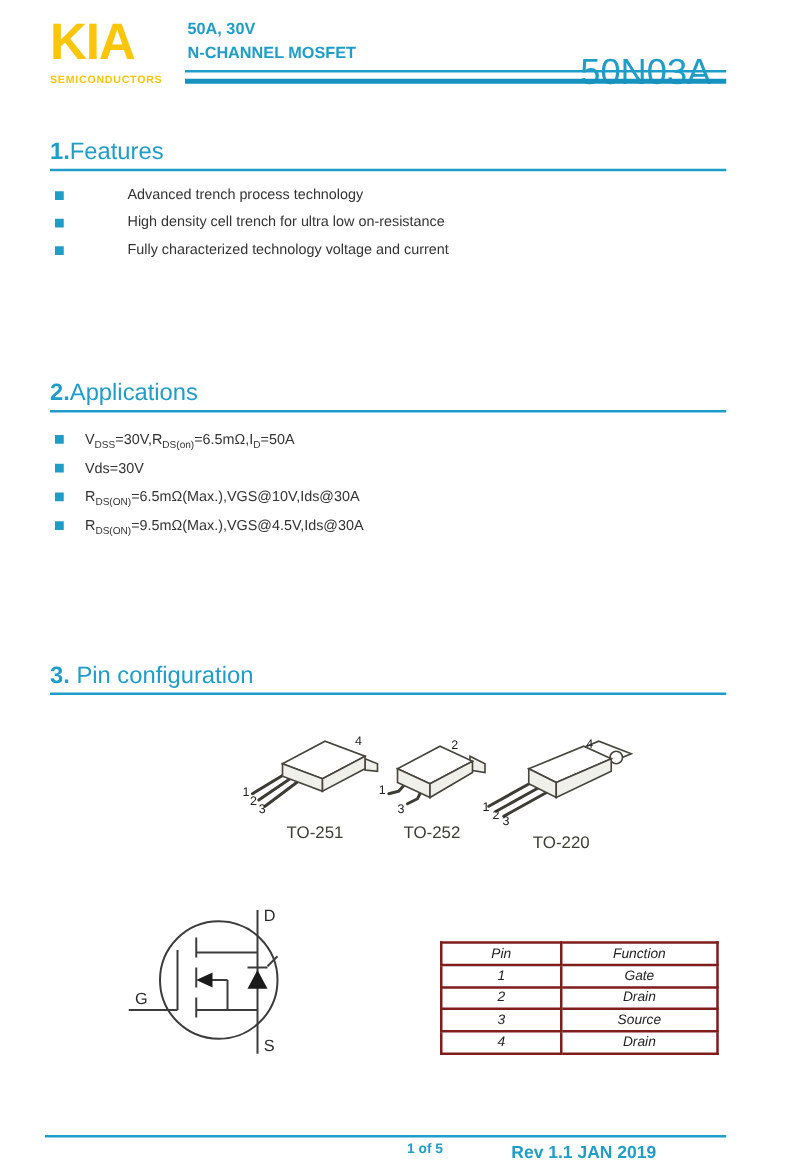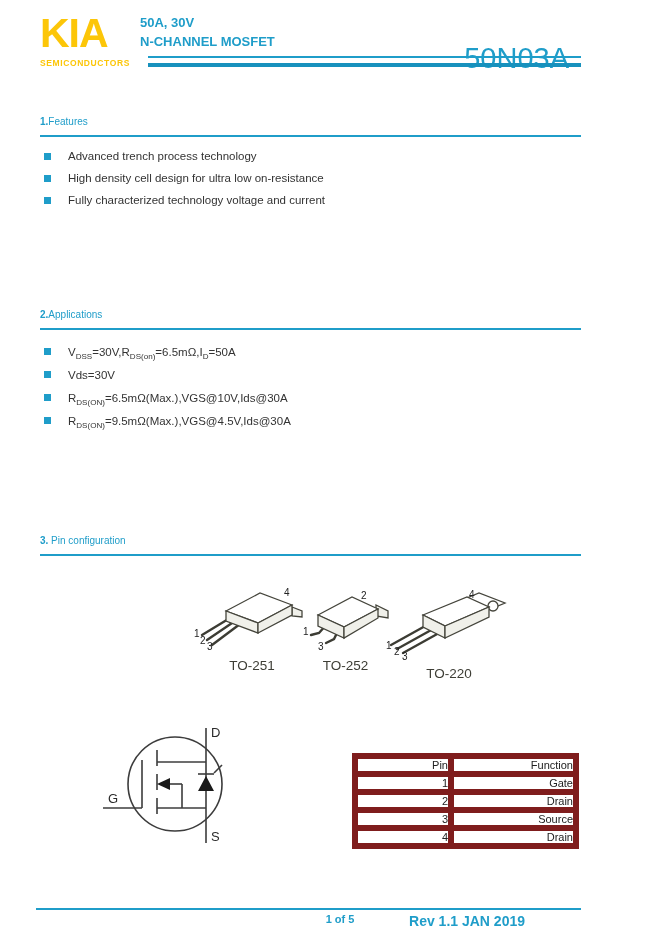--- a/index.html
+++ b/index.html
@@ -12,56 +12,56 @@
   *{box-sizing:border-box;}
   html,body{margin:0;padding:0;background:#ffffff;}
   .page{
     position:relative;width:581px;height:929px;background:#ffffff;
     font-family:"Liberation Sans", sans-serif;color:var(--ink);overflow:hidden;
   }
   
   .logo{position:absolute;left:40px;top:10px;width:110px;}
   .logo-word{font-size:41px;font-weight:bold;color:var(--logo-yellow);letter-spacing:-1px;line-height:46px;font-style:normal;}
   .logo-sub{font-size:8.5px;font-weight:bold;color:var(--logo-yellow);letter-spacing:0.6px;margin-top:2px;}
-  .hdr-sub{position:absolute;left:140px;top:13px;font-size:13px;font-weight:bold;color:var(--accent);line-height:19px;}
+  .hdr-sub{position:absolute;left:150px;top:13px;font-size:13px;font-weight:bold;color:var(--accent);line-height:19px;}
   .part-no{position:absolute;right:12px;top:18px;font-size:29px;color:var(--accent);font-weight:400;margin-top:24px;}
   .hdr-line-thin{position:absolute;left:148px;top:56px;width:490px;height:2px;background:var(--accent);}
   .hdr-line-thick{position:absolute;left:148px;top:63px;width:490px;height:4px;background:var(--accent-dark);}
   
   .sec-heading{
-    position:absolute;left:40px;width:597px;font-size:10px;color:var(--accent);
+    position:absolute;left:40px;width:597px;font-size:19px;color:var(--accent);
     padding-bottom:4px;border-bottom:2px solid var(--accent);line-height:19px;
   }
   .sec-num{font-weight:bold;}
   
   .blist{position:absolute;left:44px;margin:0;padding:0;list-style:none;}
   .blist li{display:flex;align-items:center;}
-  .feat li{height:22px;}
+  .feat li{height:22px;gap:34px;}
   .apps li{height:23px;}
   .blt{width:7px;height:7px;background:var(--accent);margin-right:17px;flex:none;}
   .btxt{font-size:11.5px;color:var(--ink);}
   .btxt sub{font-size:0.7em;line-height:0;}
   
   .pkg{position:absolute;text-align:center;}
   .pkg svg{display:block;}
   .pkg-label{font-size:13.5px;color:var(--draw);margin-top:1px;}
   .pkg svg text{font-size:10px;fill:#222222;font-family:"Liberation Sans", sans-serif;}
   .pkg svg .body{fill:#ffffff;stroke:#45453c;stroke-width:1.3;}
   .pkg svg .face{fill:#f0f0ea;stroke:#45453c;stroke-width:1.3;}
   .pkg svg .lead{stroke:#3c3c34;stroke-width:2.4;fill:none;stroke-linecap:round;}
   
   .sym{position:absolute;left:95px;top:710px;}
   .sym line,.sym circle,.sym path,.sym polyline{stroke:#3c3c3c;stroke-width:1.6;fill:none;}
   .sym text{font-size:13px;fill:#2a2a2a;font-family:"Liberation Sans", sans-serif;}
   .sym .fill{fill:#1a1a1a;stroke:none;}
   
   .pin-table{position:absolute;left:352px;top:753px;border-collapse:collapse;}
   .pin-table td,.pin-table th{
-    border:6px solid #7f1d1d;width:96px;height:17.8px;text-align:right;
-    font-size:11px;font-weight:normal;color:#222222;padding:0;
+    border:2px solid #7f1d1d;width:96px;height:17.8px;text-align:center;
+    font-size:11px;font-weight:normal;color:#222222;padding:0;font-style:italic;
   }
   .pin-table td.fn,.pin-table th.fn{width:125px;}
   
   .foot-line{position:absolute;left:36px;top:908px;width:602px;height:2px;background:var(--accent);}
   .foot-page{position:absolute;left:300px;top:913px;width:80px;text-align:center;font-size:11px;font-weight:bold;color:var(--accent);}
   .foot-rev{position:absolute;right:56px;top:913px;font-size:14px;font-weight:bold;color:var(--accent);}
 </style>
 </head>
 <body>
 
@@ -82,21 +82,21 @@
   <div class="sec-heading" style="top:112px">
     <span class="sec-num">1.</span><span>Features</span>
   </div>
   <ul class="blist feat" style="top:145px">
     <li>
       <span class="blt"></span>
       <span class="btxt">Advanced trench process technology</span>
     </li>
     <li>
       <span class="blt"></span>
-      <span class="btxt">High density cell design for ultra low on-resistance</span>
+      <span class="btxt">High density cell trench for ultra low on-resistance</span>
     </li>
     <li>
       <span class="blt"></span>
       <span class="btxt">Fully characterized technology voltage and current</span>
     </li>
   </ul>
 
   <div class="sec-heading" style="top:305px">
     <span class="sec-num">2.</span><span>Applications</span>
   </div>

